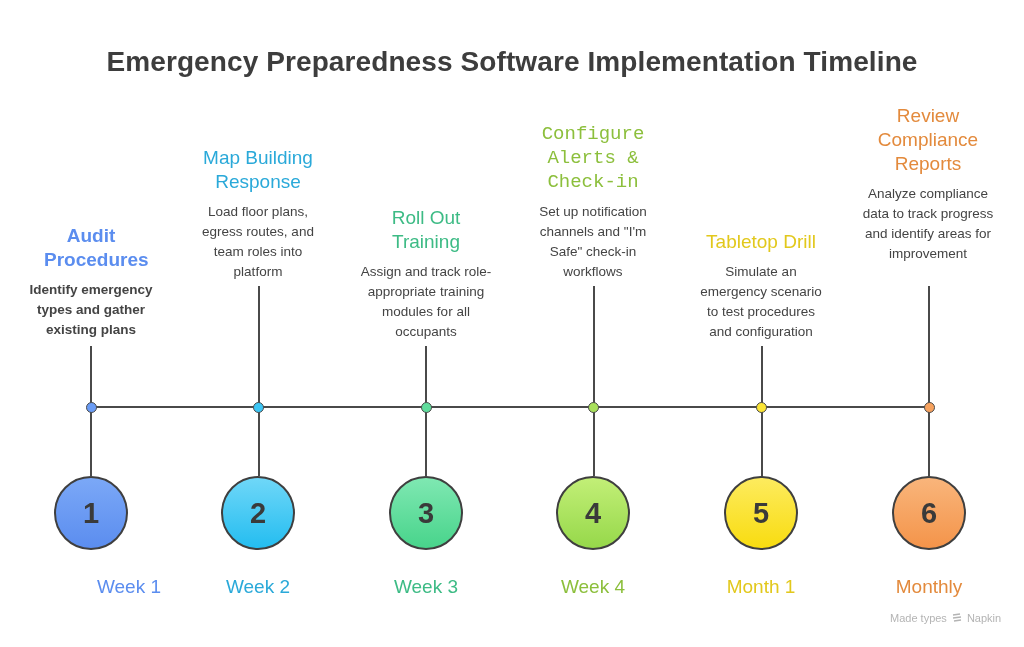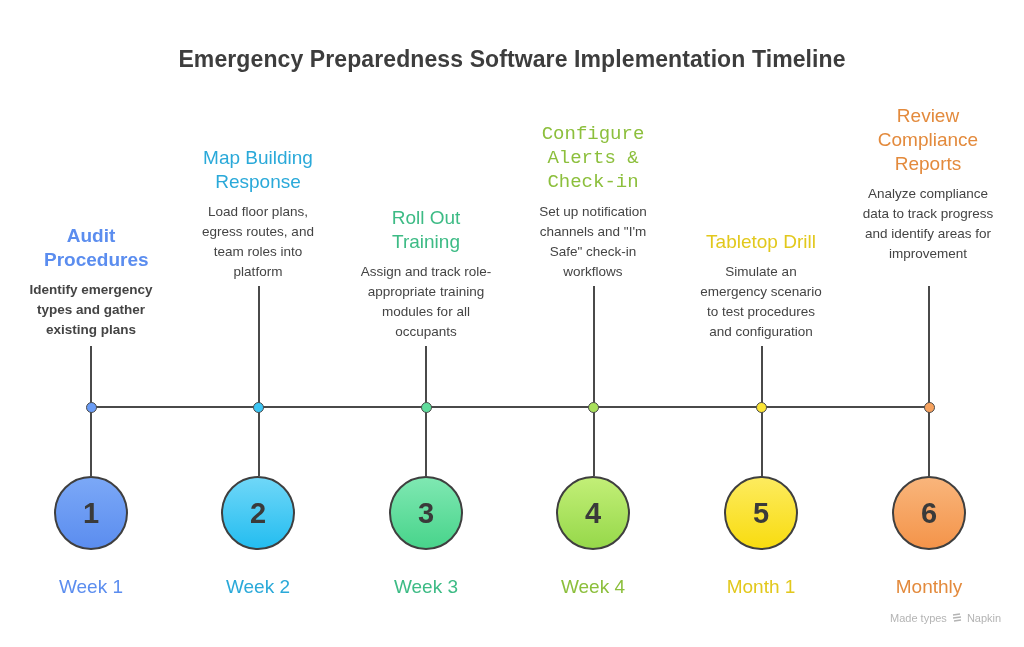--- a/index.html
+++ b/index.html
@@ -1,17 +1,17 @@
 <!DOCTYPE html>
 <html><head>
 <meta charset="utf-8">
 <style>
   html, body { margin:0; padding:0; background:#ffffff; }
   body { width:1024px; height:647px; position:relative; overflow:hidden; font-family:"Liberation Sans", sans-serif; }
-  .title { position:absolute; top:46px; left:0; width:1024px; text-align:center; font-size:23px; font-weight:bold; color:#3d3d3d; letter-spacing:0.1px; }
+  .title { position:absolute; top:46px; left:0; width:1024px; text-align:center; font-size:28px; font-weight:bold; color:#3d3d3d; letter-spacing:0.1px; }
   .col { position:absolute; width:150px; text-align:center; }
   .heading { font-size:19px; line-height:24px; }
   .desc { font-size:13.5px; line-height:20px; color:#444444; margin-top:8px; }
   .vline { position:absolute; width:2px; background:#4a4a4a; }
   .hline { position:absolute; top:406px; height:2px; background:#4a4a4a; left:91px; width:840px; }
   .dot { position:absolute; width:11px; height:11px; border-radius:50%; border:1.5px solid #4a4a4a; box-sizing:border-box; }
   .circle { position:absolute; width:74px; height:74px; border-radius:50%; border:2px solid #3f3f3f; box-sizing:border-box; display:flex; align-items:center; justify-content:center; font-size:29px; font-weight:bold; color:#3a3a3a; }
   .when { position:absolute; width:140px; text-align:center; font-size:19px; }
   .footer { position:absolute; left:890px; top:612px; font-size:11px; color:#b4b4b4; display:flex; align-items:center; gap:4px; }
 </style>
@@ -22,21 +22,21 @@
 
 <div class="hline"></div>
 
 <div class="col" style="left:16px; top:224px;font-weight:bold;">
   <div class="heading" style="color:#5b8def; padding:0 28px;">Audit Procedures</div>
   <div class="desc" style="padding:0 6px;">Identify emergency types and gather existing plans</div>
 </div>
 <div class="vline" style="left:90px; top:346px; height:130px;"></div>
 <div class="dot" style="left:86px; top:402px; background:#6a9cf5;"></div>
 <div class="circle" style="left:54px; top:476px; background:linear-gradient(180deg,#7ba8f7,#5b8def);">1</div>
-<div class="when" style="left:21px; top:576px; color:#5b8def;">Week 1</div>
+<div class="when" style="left:21px; top:576px; color:#5b8def;text-align:right;">Week 1</div>
 
 <div class="col" style="left:183px; top:146px;">
   <div class="heading" style="color:#2aa9d9;">Map Building Response</div>
   <div class="desc" style="padding:0 10px;">Load floor plans, egress routes, and team roles into platform</div>
 </div>
 <div class="vline" style="left:258px; top:286px; height:190px;"></div>
 <div class="dot" style="left:253px; top:402px; background:#3cc6f5;"></div>
 <div class="circle" style="left:221px; top:476px; background:linear-gradient(180deg,#6fd7f8,#24bdf0);">2</div>
 <div class="when" style="left:188px; top:576px; color:#2aa9d9;">Week 2</div>
 

